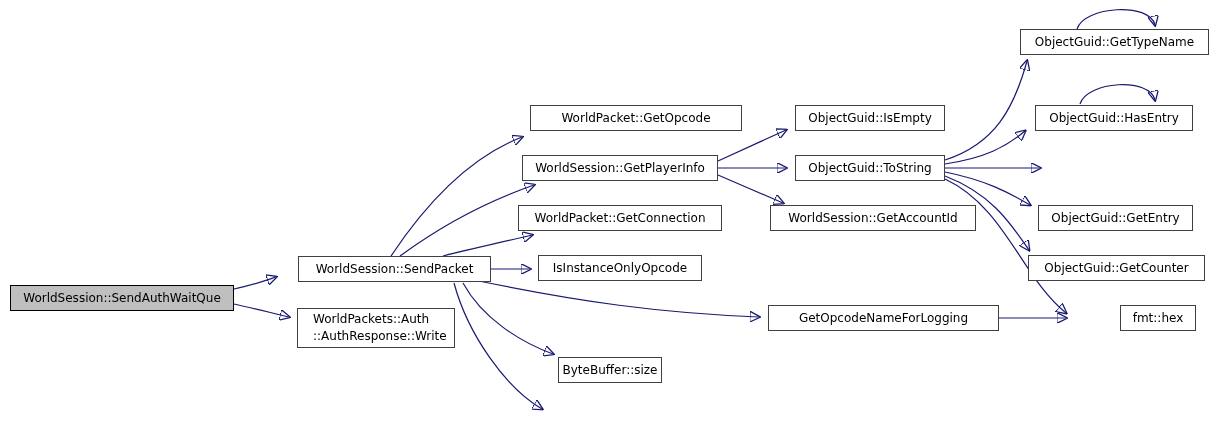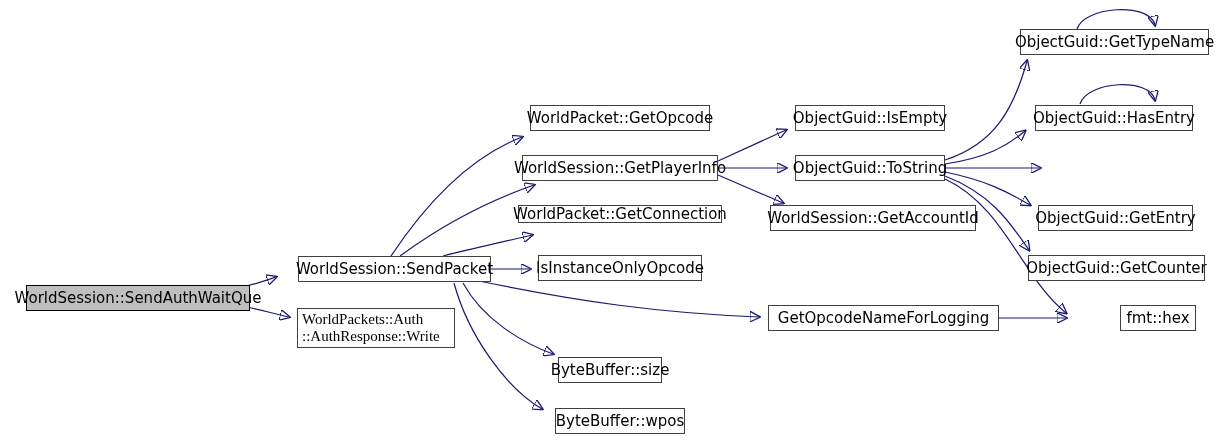--- a/index.html
+++ b/index.html
@@ -17,27 +17,27 @@
     font-family:"DejaVu Sans","Liberation Sans",sans-serif;
     overflow:hidden;
   }
   svg.edges{position:absolute;left:0;top:0;width:1216px;height:440px;}
   svg.edges path{fill:none;stroke:var(--edge-color);stroke-width:1.2;}
   .node{
     position:absolute;box-sizing:border-box;
     border:1px solid var(--border-color);
     background:var(--node-fill);
     color:var(--text-color);
-    font-size:15px;line-height:24px;
+    font-size:12px;line-height:24px;
     display:flex;align-items:center;justify-content:center;
     white-space:nowrap;
     cursor:pointer;
   }
   .node.current{background:var(--current-fill);border-color:#000;cursor:default;}
-  .node.two-line{flex-direction:column;align-items:flex-start;justify-content:center;line-height:17px;padding-left:4px;font-family:Liberation Serif, serif;}
+  .node.two-line{flex-direction:column;align-items:flex-start;justify-content:center;line-height:17px;padding-left:15px;}
 </style>
 </head>
 <body>
 
 <div class="stage">
 
   <svg class="edges" viewBox="0 0 1216 440">
     <defs>
       <marker id="arr" viewBox="0 0 10 10" refX="8.5" refY="5" markerWidth="9" markerHeight="9" orient="auto">
         <path d="M0,0 L10,5 L0,10 z" fill="#191970" stroke="none"></path>
@@ -59,40 +59,39 @@
     <path d="M 945,164 C 985,158 1006,147 1025,131" marker-end="url(#arr)"></path>
     <path d="M 945,168 L 1040,168" marker-end="url(#arr)"></path>
     <path d="M 945,172 C 985,180 1008,192 1030,205" marker-end="url(#arr)"></path>
     <path d="M 945,176 C 992,194 1011,224 1029,250" marker-end="url(#arr)"></path>
     <path d="M 945,179 C 1005,207 1022,278 1066,313" marker-end="url(#arr)"></path>
     <path d="M 972,318 L 1066,318" marker-end="url(#arr)"></path>
     <path d="M 1077,29 C 1084,6 1150,2 1155,25" marker-end="url(#arr)"></path>
     <path d="M 1080,104 C 1087,81 1150,77 1155,100" marker-end="url(#arr)"></path>
   </svg>
 
-  <div class="node current" style="left:26px;top:285px;width:224px;height:26px">WorldSession::SendAuthWaitQue</div>
+  <div class="node current" style="left:10px;top:285px;width:224px;height:26px">WorldSession::SendAuthWaitQue</div>
 
   <div class="node" style="left:298px;top:256px;width:193px;height:26px">WorldSession::SendPacket</div>
 
   <div class="node two-line" style="left:297px;top:308px;width:158px;height:40px">
     <span>WorldPackets::Auth</span>
     <span>::AuthResponse::Write</span>
   </div>
 
-  <div class="node" style="left:530px;top:105px;width:180px;height:26px">WorldPacket::GetOpcode</div>
+  <div class="node" style="left:530px;top:105px;width:212px;height:26px">WorldPacket::GetOpcode</div>
 
   <div class="node" style="left:522px;top:155px;width:196px;height:26px">WorldSession::GetPlayerInfo</div>
 
-  <div class="node" style="left:518px;top:205px;width:204px;height:18px">WorldPacket::GetConnection</div>
+  <div class="node" style="left:518px;top:205px;width:204px;height:26px">WorldPacket::GetConnection</div>
 
   <div class="node" style="left:538px;top:255px;width:164px;height:26px">IsInstanceOnlyOpcode</div>
 
   <div class="node" style="left:558px;top:357px;width:104px;height:26px">ByteBuffer::size</div>
 
-  <div class="node" style="left:555px;top:408px;width:130px;height:26px">ByteBuffer::wpos</div>
 
   <div class="node" style="left:768px;top:305px;width:231px;height:26px">GetOpcodeNameForLogging</div>
 
   <div class="node" style="left:795px;top:105px;width:150px;height:26px">ObjectGuid::IsEmpty</div>
 
   <div class="node" style="left:795px;top:155px;width:150px;height:26px">ObjectGuid::ToString</div>
 
   <div class="node" style="left:770px;top:205px;width:206px;height:26px">WorldSession::GetAccountId</div>
 
   <div class="node" style="left:1020px;top:29px;width:189px;height:26px">ObjectGuid::GetTypeName</div>

